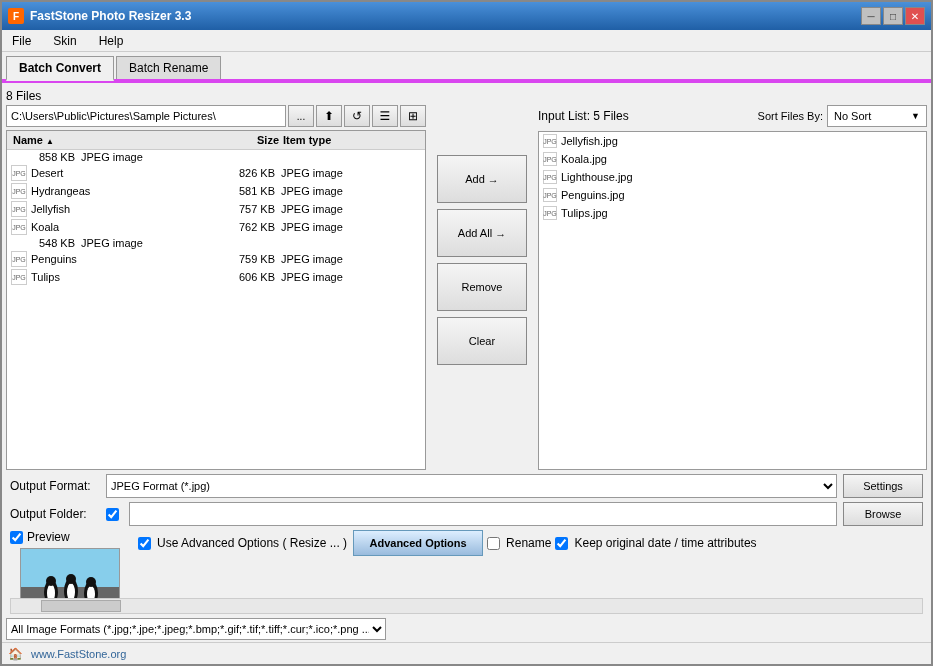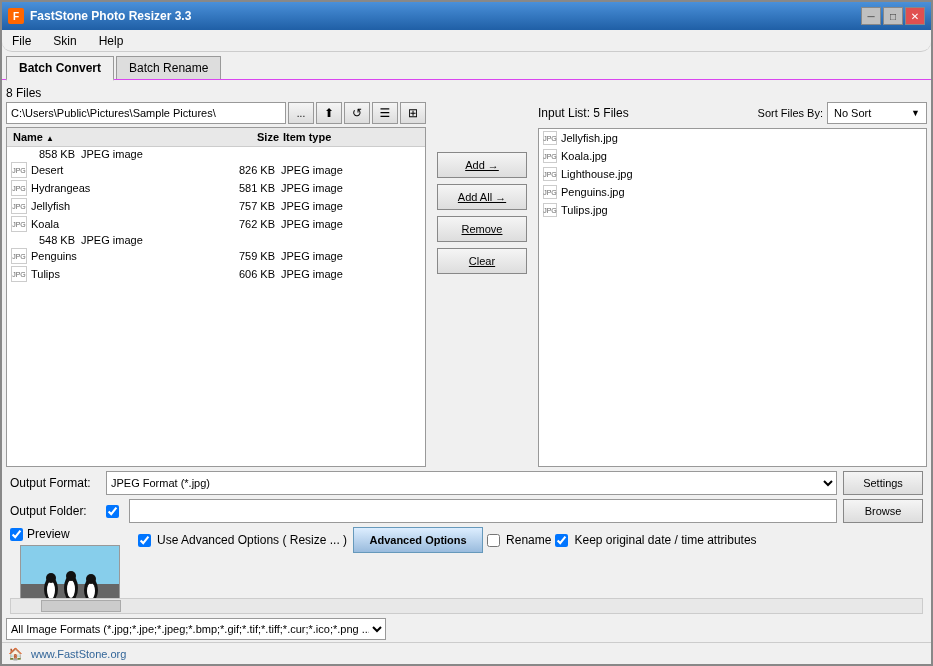--- a/index.html
+++ b/index.html
@@ -67,32 +67,31 @@
     }
     .title-btn.close { background: #e05050; color: white; }
     .menu-bar {
       background: #f0f0f0;
       border-bottom: 1px solid #ccc;
       padding: 2px 4px;
       display: flex;
       gap: 10px;
       height: 22px;
       align-items: center;
-      border-radius: 10px;
     }
     .menu-item {
       padding: 2px 6px;
       cursor: pointer;
       font-size: 12px;
     }
     .tabs-bar {
       background: #f0f0f0;
       padding: 4px 4px 0;
       display: flex;
-      border-bottom: 1px solid #d946ef;
+      border-bottom: 4px solid #d946ef;
     }
     .tab {
       padding: 4px 12px;
       background: #ddd;
       border: 1px solid #999;
       border-bottom: none;
       cursor: pointer;
       font-size: 12px;
       margin-right: 2px;
     }
@@ -216,30 +215,29 @@
       flex-direction: column;
       gap: 6px;
       padding: 6px 4px;
       width: 100px;
       align-items: center;
       justify-content: flex-start;
       padding-top: 50px;
     }
     .action-btn {
       width: 90px;
-      height: 26px;
+      height: 48px;
       background: linear-gradient(to bottom, #f5f5f5, #ddd);
       border: 1px solid #888;
       cursor: pointer;
       font-size: 11px;
       display: flex;
       align-items: center;
       justify-content: center;
       gap: 4px;
-      text-decoration: underline;
     }
     .right-panel {
       flex: 1;
       display: flex;
       flex-direction: column;
     }
     .input-list-header {
       display: flex;
       align-items: center;
       justify-content: space-between;

